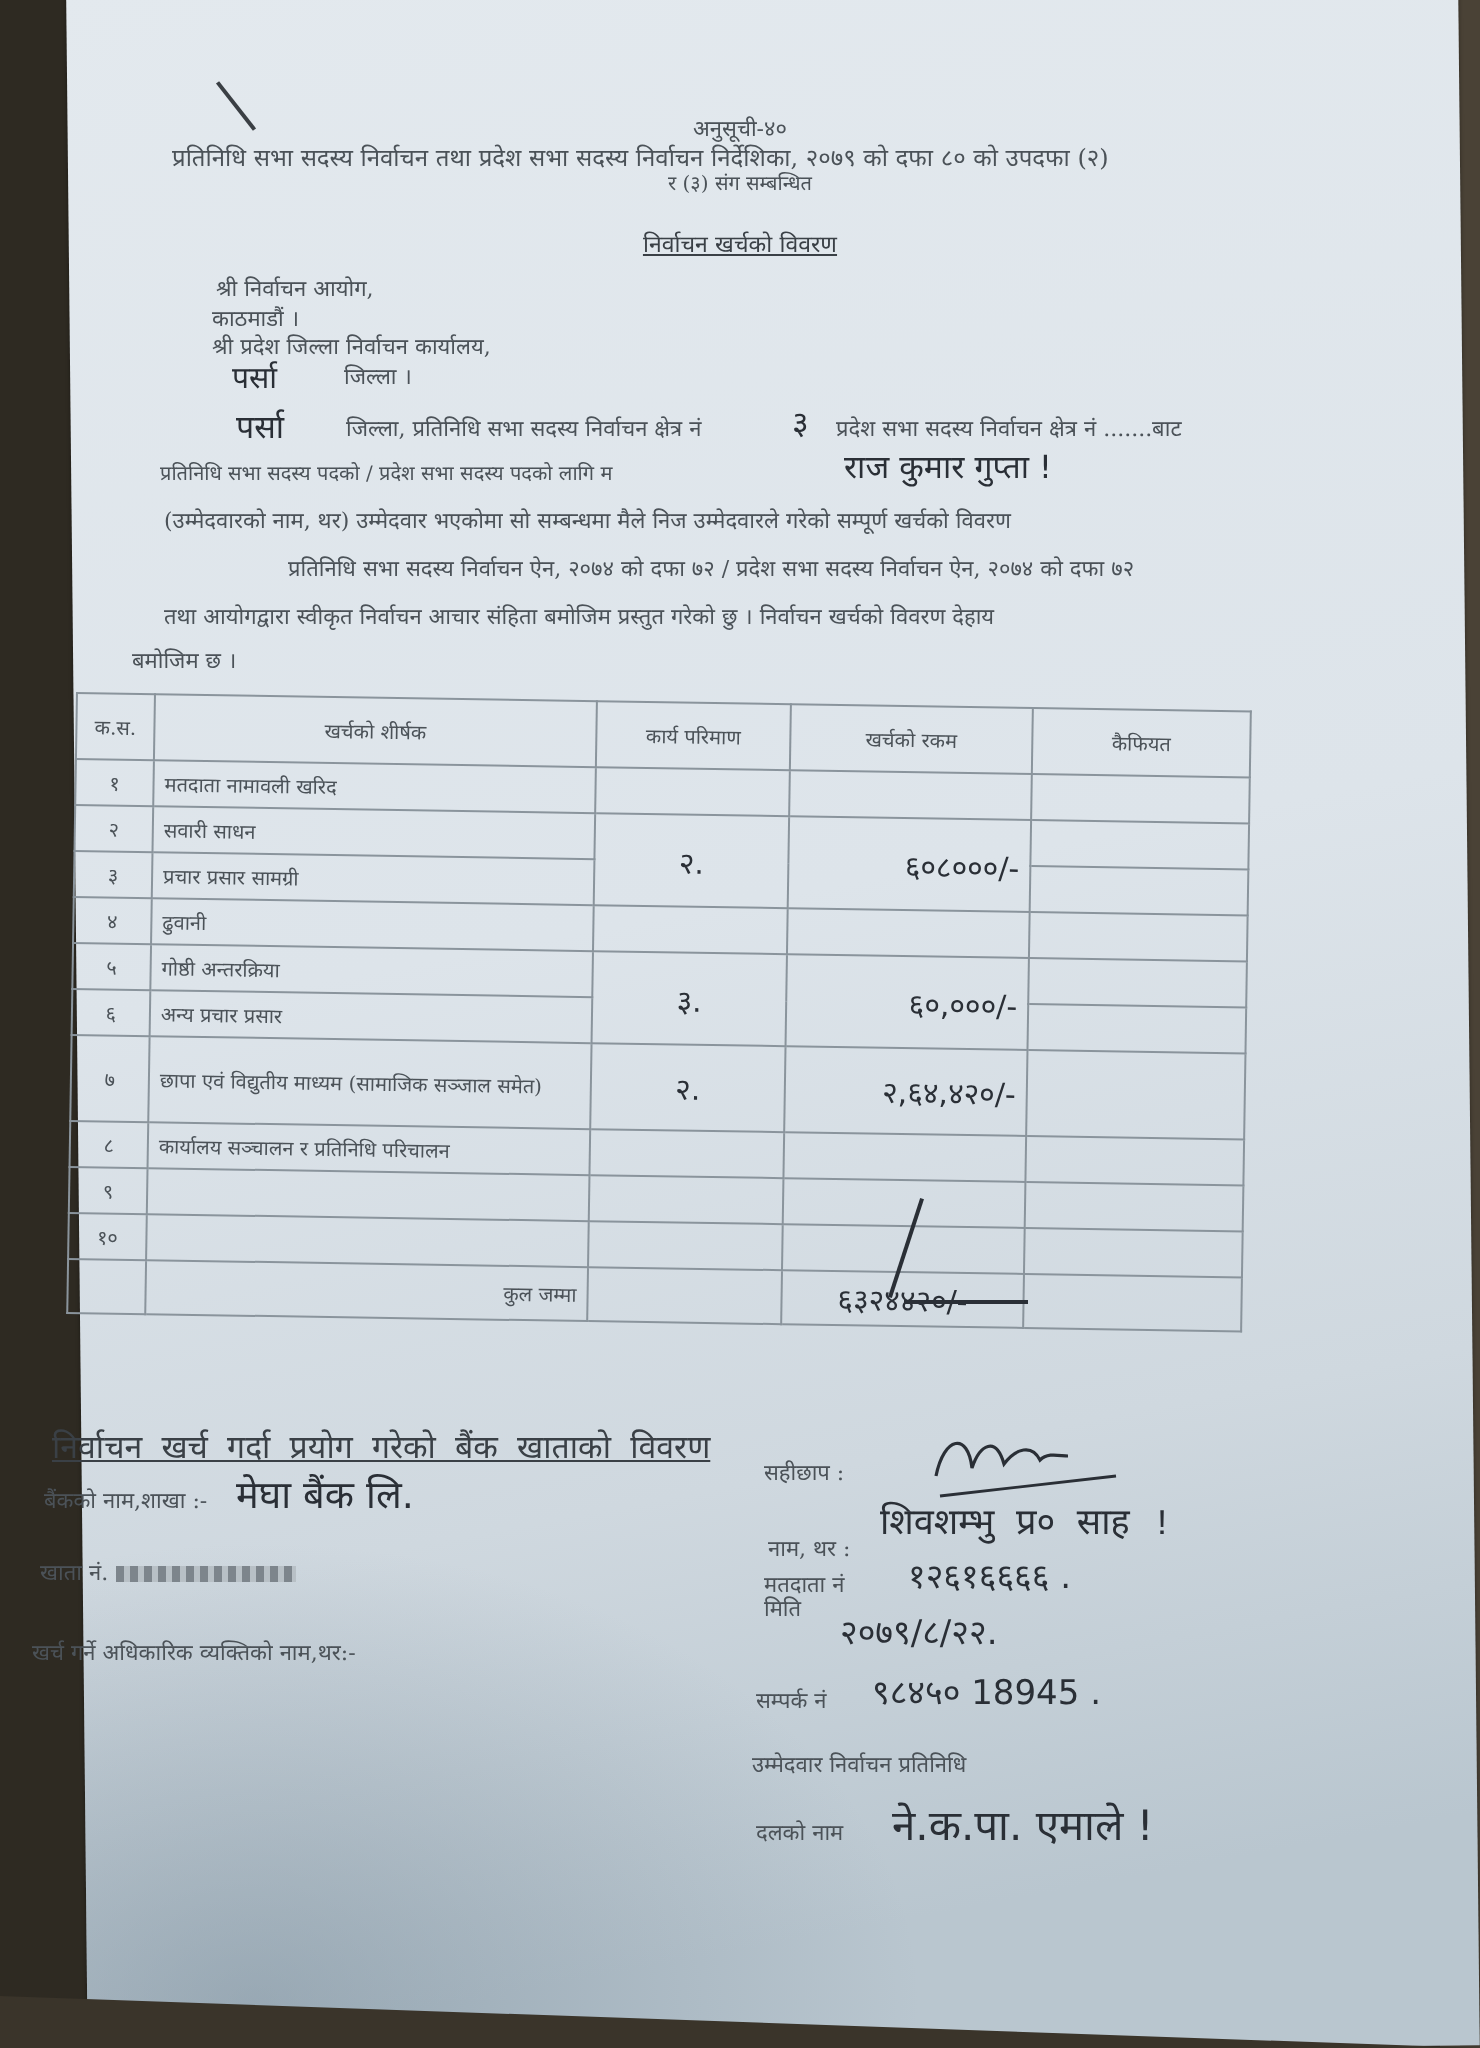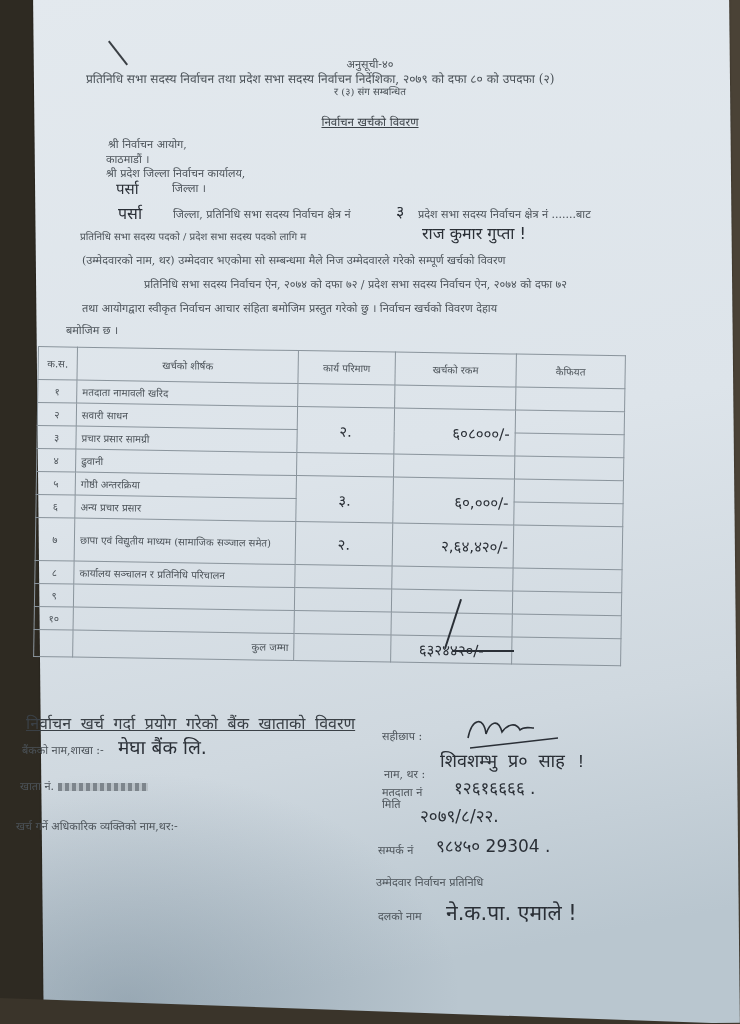--- a/index.html
+++ b/index.html
@@ -181,18 +181,18 @@
   <path d="M6 30 C10 10, 22 8, 24 26 C28 14, 36 10, 40 24 C46 16, 54 14, 58 22 C62 18, 68 20, 72 20" stroke="#2a2f36" stroke-width="1.6" fill="none"></path>
   <path d="M8 40 L96 30" stroke="#2a2f36" stroke-width="1.4"></path>
 </svg>
 <div class="p" style="left:384px;top:756px;margin-top:10px;">नाम, थर :</div>
 <div class="hand" style="left:440px;top:748px;font-size:18px;font-family:Liberation Mono, monospace;">शिवशम्भु प्र० साह !</div>
 <div class="p" style="left:382px;top:784px;">मतदाता नं</div>
 <div class="hand" style="left:454px;top:776px;font-size:17px;">१२६१६६६६ .</div>
 <div class="p" style="left:382px;top:796px;">मिति</div>
 <div class="hand" style="left:420px;top:804px;font-size:17px;">२०७९/८/२२.</div>
 <div class="p" style="left:378px;top:842px;">सम्पर्क नं</div>
-<div class="hand" style="left:436px;top:834px;font-size:17px;">९८४५० 29304 .</div>
+<div class="hand" style="left:436px;top:834px;font-size:17px;">९८४५० 18945 .</div>
 <div class="p" style="left:376px;top:874px;">उम्मेदवार  निर्वाचन प्रतिनिधि</div>
 <div class="p" style="left:378px;top:908px;">दलको नाम</div>
 <div class="hand" style="left:446px;top:898px;font-size:21px;">ने.क.पा. एमाले !</div>
 
 <div class="bottom-dark"></div>
 
 </body></html>

